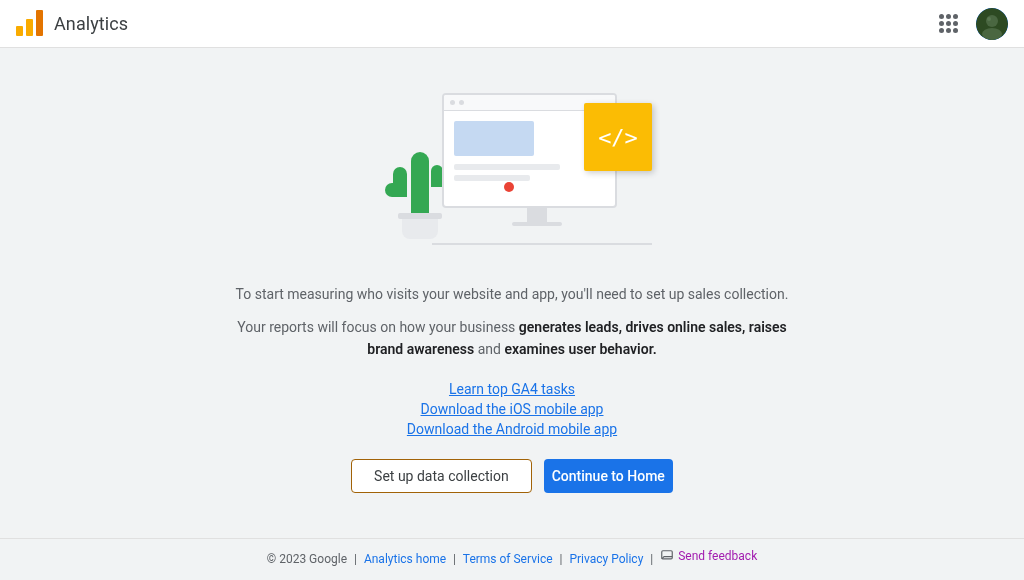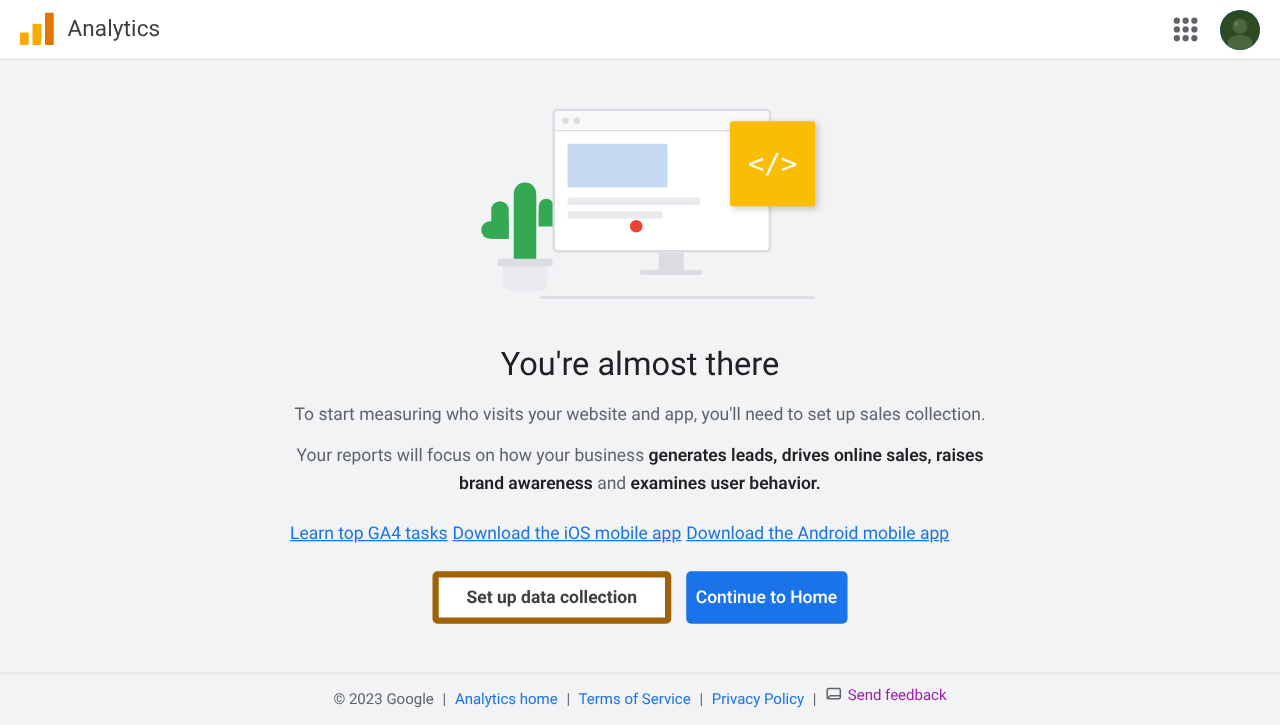--- a/index.html
+++ b/index.html
@@ -298,48 +298,49 @@
       color: #5f6368;
       line-height: 1.6;
       margin-bottom: 20px;
     }
     .focus-text strong {
       color: #202124;
       font-weight: 600;
     }
     .links-section {
       display: flex;
+      flex-direction: column;
       align-items: center;
       gap: 4px;
       margin-bottom: 22px;
     }
     .action-link {
       color: #1a73e8;
       text-decoration: underline;
       font-size: 14px;
       cursor: pointer;
     }
 
     
     .buttons-row {
       display: flex;
       gap: 12px;
       justify-content: center;
       margin-bottom: 20px;
     }
     .btn-outline {
       padding: 8px 22px;
-      border: 5px solid #a16207;
+      border: 1px solid #a16207;
       border-radius: 4px;
       background: #fff;
       color: #3c4043;
       font-size: 14px;
       cursor: pointer;
       font-family: inherit;
-      font-weight: 700;
+      font-weight: 400;
     }
     .btn-primary {
       padding: 8px 8px;
       border: none;
       border-radius: 4px;
       background: #1a73e8;
       color: #fff;
       font-size: 14px;
       cursor: pointer;
       font-family: inherit;
@@ -443,21 +444,20 @@
     </div>
 
     <div class="sticky-note">
       <span class="code-brackets">&lt;/&gt;</span>
     </div>
 
     <div class="monitor-baseline"></div>
   </div>
 
   <div class="text-section">
-    <h1 class="main-heading">You're almost there</h1>
     <p class="sub-text">To start measuring who visits your website and app, you'll need to set up sales collection.</p>
     <p class="focus-text">
       <span>Your reports will focus on how your business </span><strong>generates leads, drives online sales, raises brand awareness</strong><span> and </span><strong>examines user behavior.</strong>
     </p>
 
     <div class="links-section">
       <a class="action-link" href="#">
         <span>Learn top GA4 tasks</span>
       </a>
       <a class="action-link" href="#">

